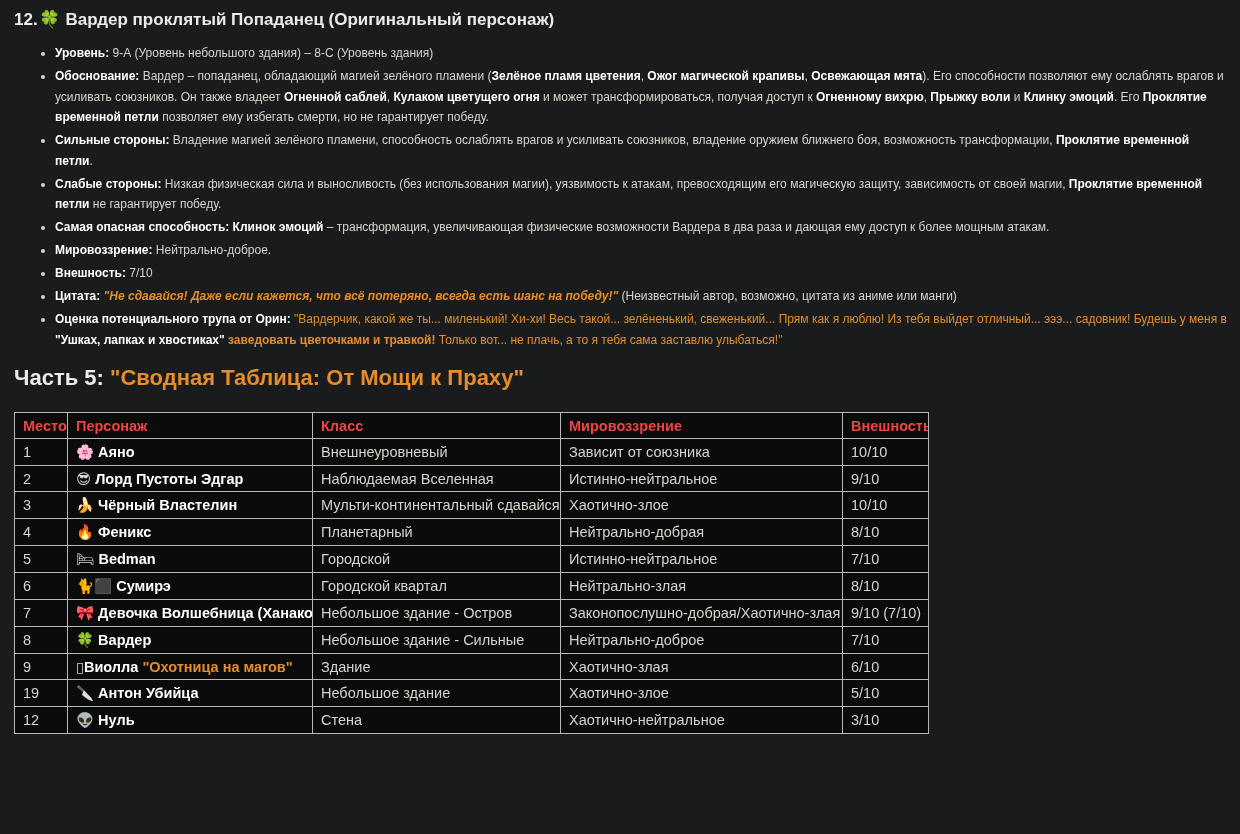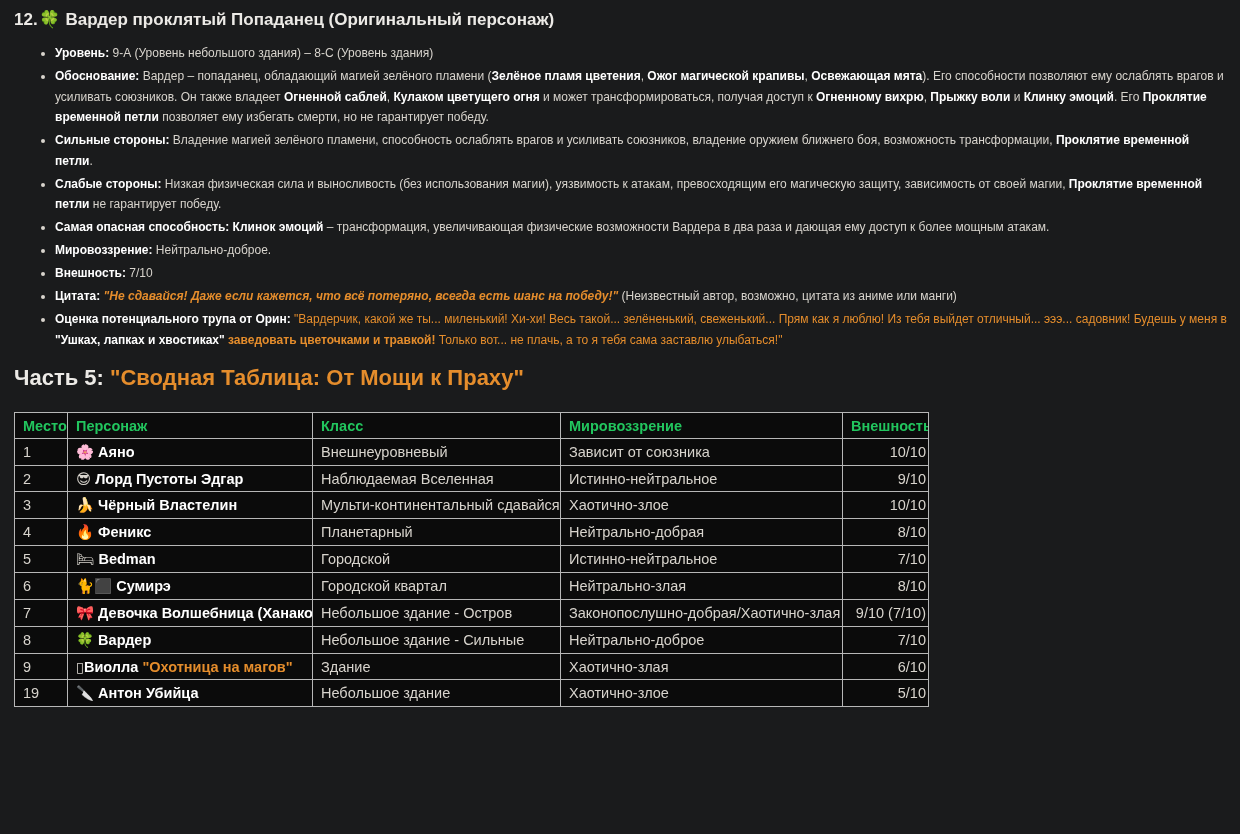--- a/index.html
+++ b/index.html
@@ -19,22 +19,22 @@
   .h2{font-size:22px;font-weight:700;color:#eceae6;margin-top:15px;line-height:26px;}
   table.summary{
     border-collapse:collapse;table-layout:fixed;margin-top:21px;
     background:#0b0b0b;width:914px;
   }
   table.summary th,table.summary td{
     border:1px solid #b7b7b7;padding:4.5px 8px;font-size:14.5px;
     text-align:left;vertical-align:middle;white-space:nowrap;overflow:hidden;
     color:#d8d4cd;
   }
-  table.summary td:last-child{padding-right:2px;text-align:right;}
-  table.summary th{font-weight:700;color:#22c55e;}
+  table.summary td:last-child{padding-right:2px;}
+  table.summary th{font-weight:700;color:#ef4444;}
   col.c1{width:53px}col.c2{width:245px}col.c3{width:248px}col.c4{width:282px}col.c5{width:86px}
 </style>
 </head>
 <body>
 
 <div class="page">
 
   <div class="char-title">
     <span class="num">12.</span><span>🍀</span>
     <span>Вардер проклятый Попаданец (Оригинальный персонаж)</span>
@@ -137,16 +137,23 @@
           <td><span>Хаотично-злая</span></td>
           <td><span>6/10</span></td>
         </tr>
         <tr>
           <td><span>19</span></td>
           <td><span>🔪 </span><span class="b">Антон Убийца</span></td>
           <td><span>Небольшое здание</span></td>
           <td><span>Хаотично-злое</span></td>
           <td><span>5/10</span></td>
         </tr>
+        <tr>
+          <td><span>12</span></td>
+          <td><span>👽 </span><span class="b">Нуль</span></td>
+          <td><span>Стена</span></td>
+          <td><span>Хаотично-нейтральное</span></td>
+          <td><span>3/10</span></td>
+        </tr>
       </tbody>
   </table>
 
 </div>
 
 </body></html>

